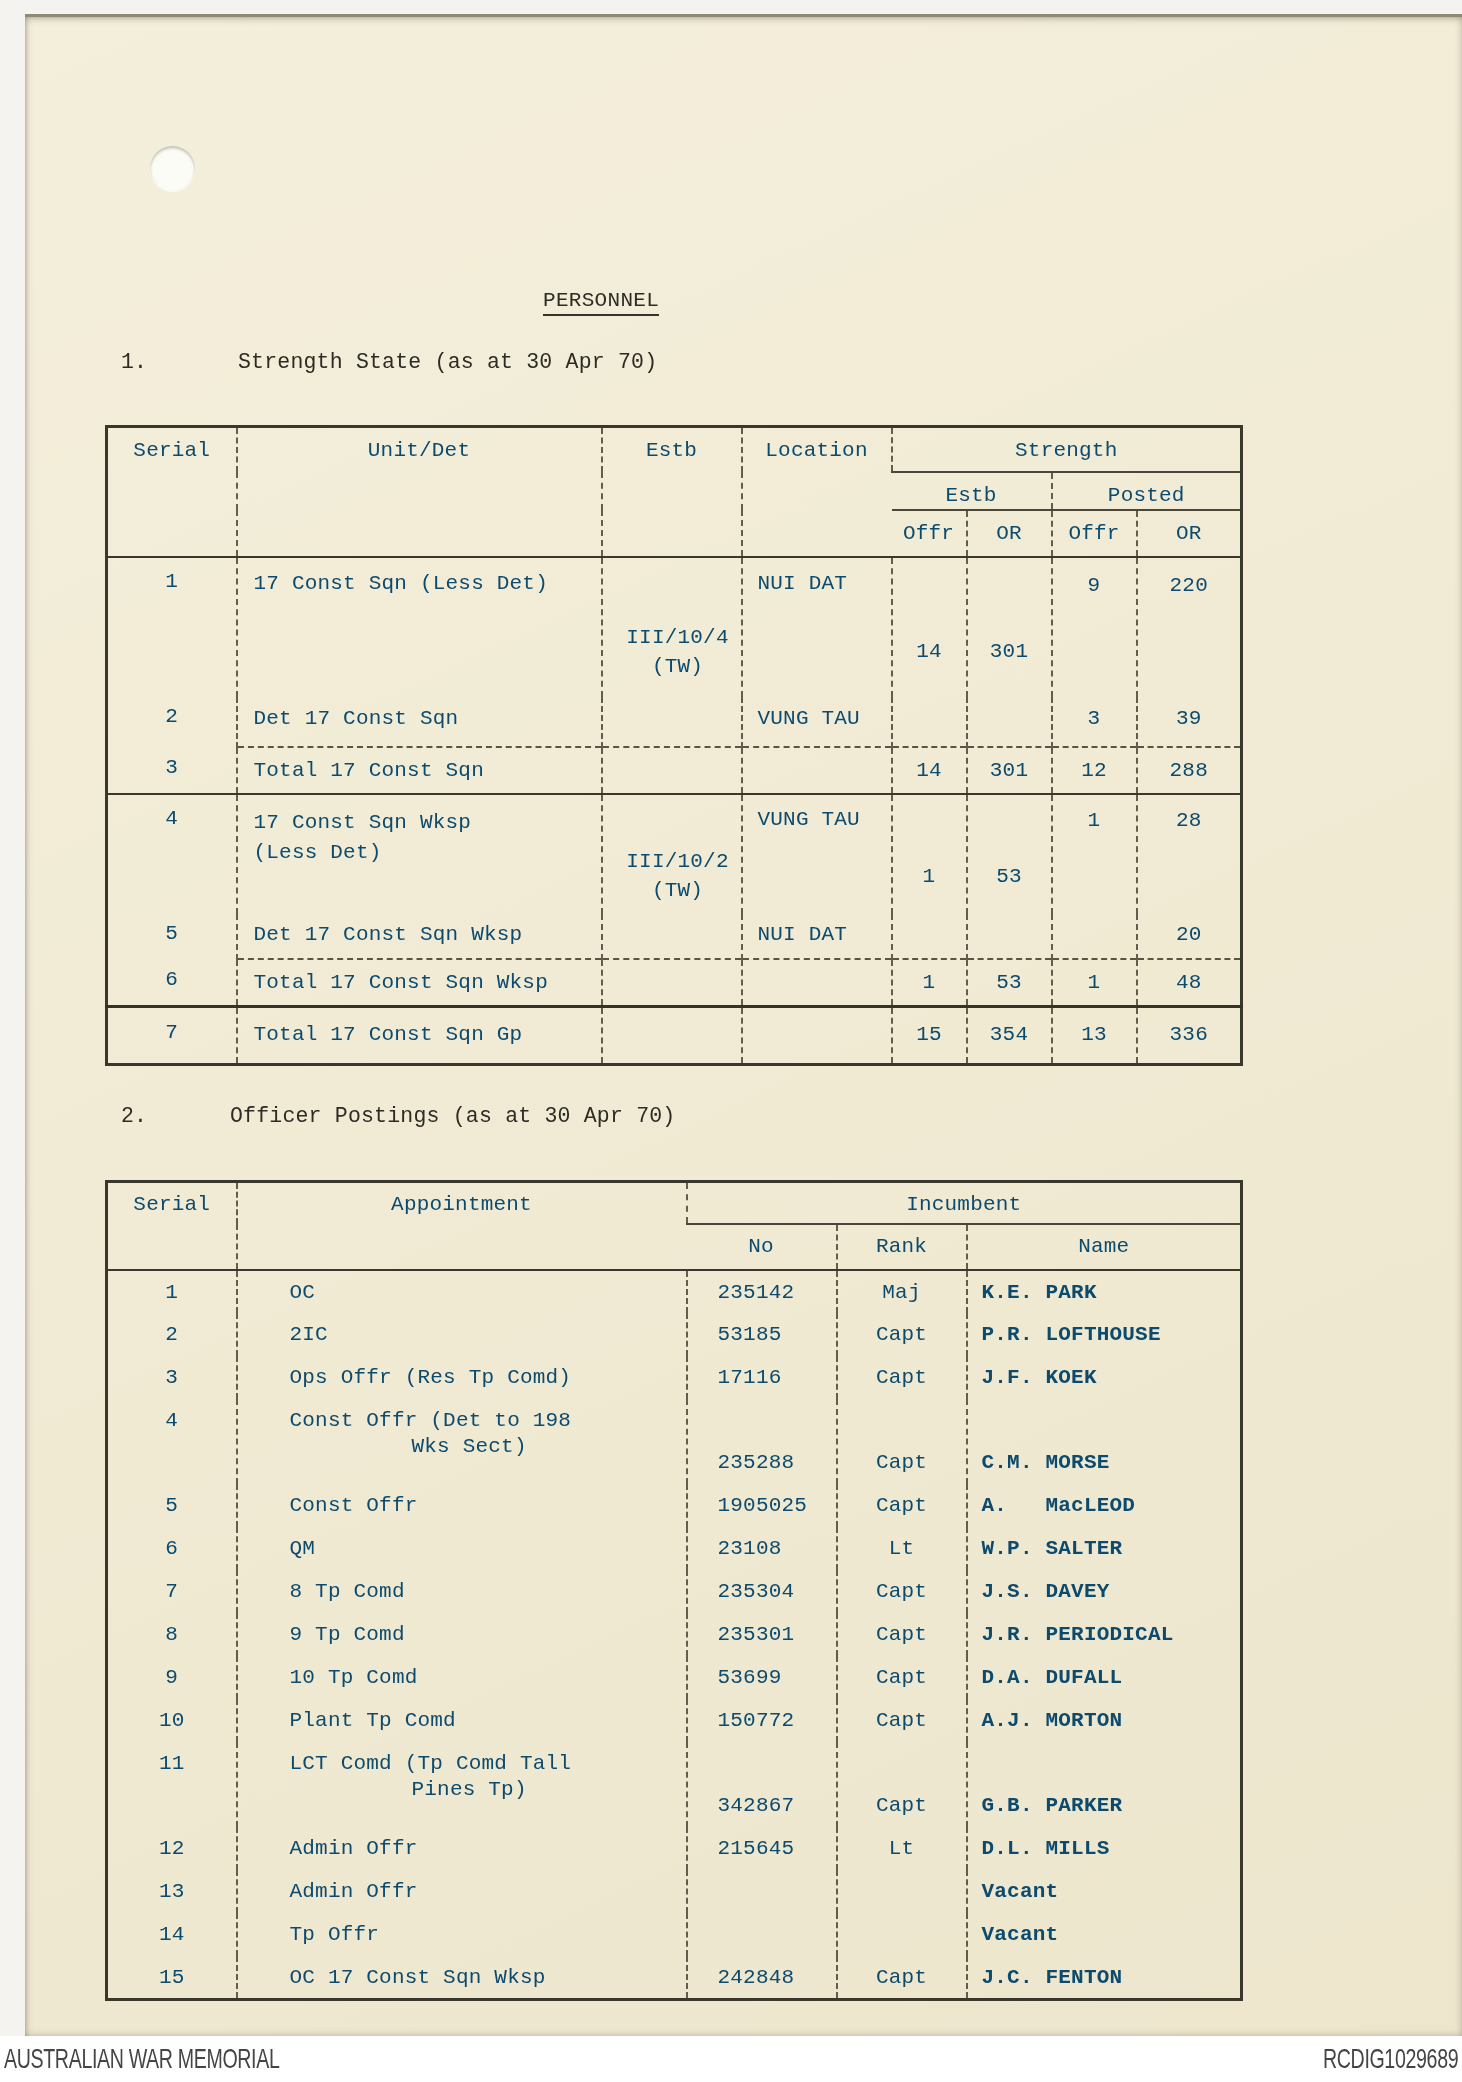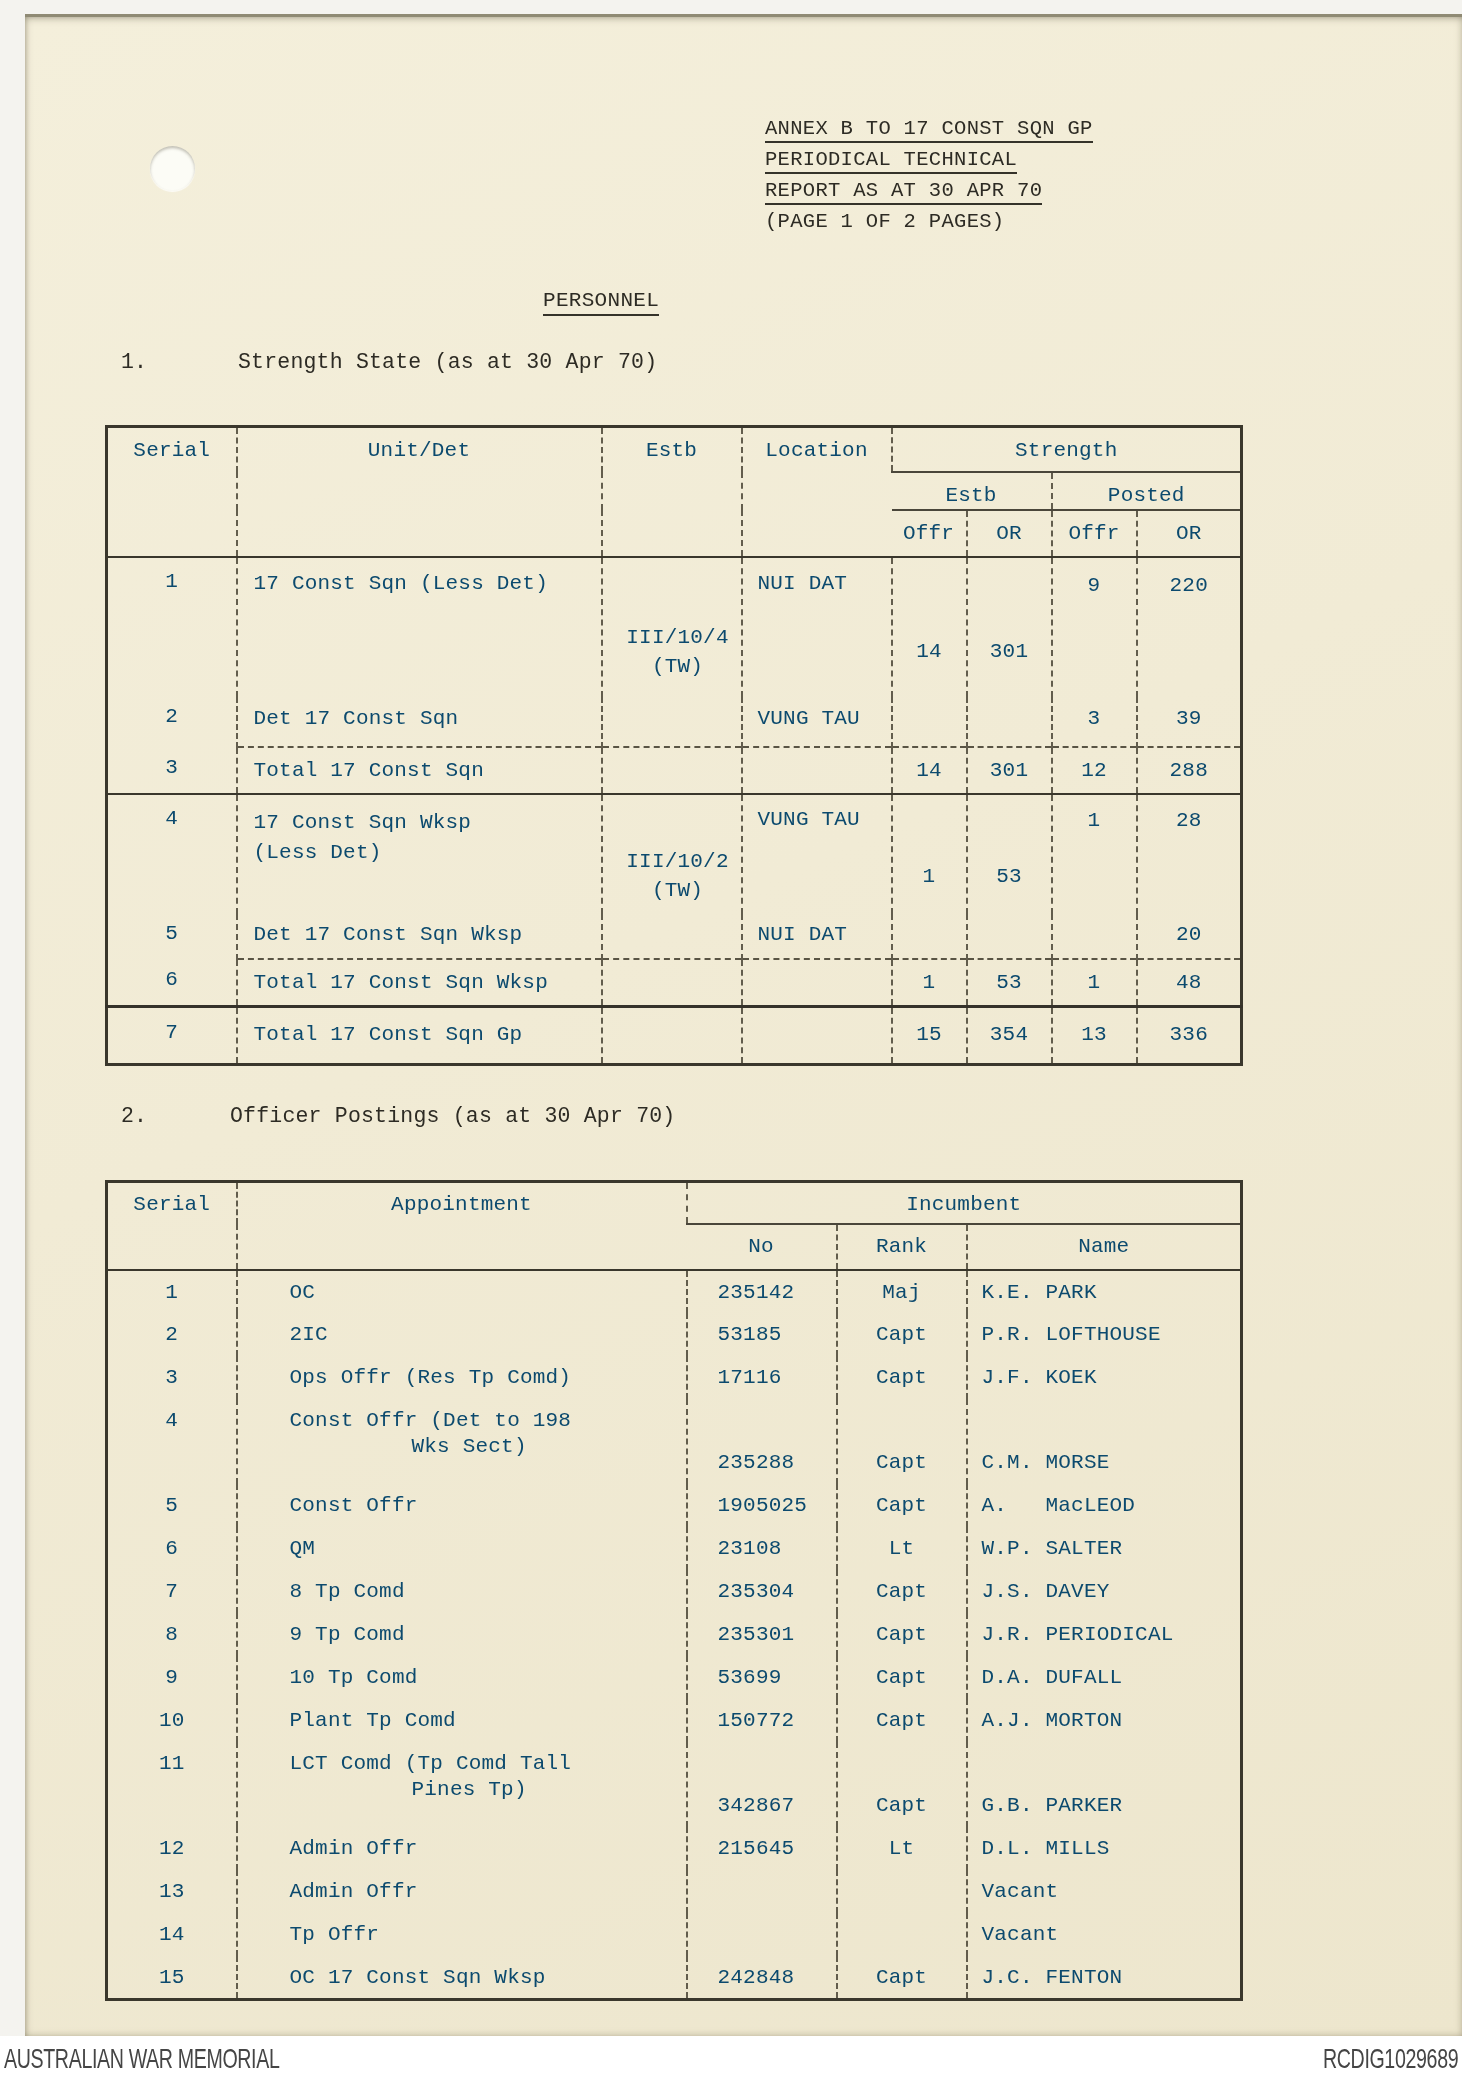--- a/index.html
+++ b/index.html
@@ -61,21 +61,21 @@
   .loc{padding-left:15px;padding-top:14px;}
   .estb-g{text-align:center;padding-left:12px;}
   .estb-g span{display:block;line-height:29px;}
   .t2 .hb{border-bottom:2.8px solid #3a372c;}
   .t2 tr.h2 td{border-top:2px solid #4a463a;}
   .t2 td{padding-top:10px;}
   .t2 td.app{padding-left:52px;}
   .t2 td.app .l2{display:block;padding-left:122px;line-height:30px;}
   .t2 td.no{padding-left:30px;}
   .t2 td.rank{text-align:center;}
-  .t2 td.name{padding-left:14px;white-space:pre;}
+  .t2 td.name{padding-left:14px;white-space:pre;font-weight:bold;}
   .t2 td.vb{vertical-align:bottom;padding-bottom:10px;}
   
   .footer{
     position:absolute;left:0;right:0;bottom:0;height:46px;background:#ffffff;
     font-family:"Liberation Sans","DejaVu Sans",sans-serif;color:#454545;
   }
   .f-left{
     position:absolute;left:4px;top:7px;font-size:28px;letter-spacing:-.5px;
     transform:scaleX(.70);transform-origin:left center;
   }
@@ -84,26 +84,20 @@
     transform:scaleX(.70);transform-origin:right center;
   }
 </style>
 </head>
 <body>
 
 <div class="page">
   <div class="paper"></div>
   <div class="hole"></div>
 
-  <div class="annex">
-    <span class="annex-line u">ANNEX B TO 17 CONST SQN GP</span>
-    <span class="annex-line u">PERIODICAL TECHNICAL</span>
-    <span class="annex-line u">REPORT AS AT 30 APR 70</span>
-    <span class="annex-line">(PAGE 1 OF 2 PAGES)</span>
-  </div>
 
   <div class="doc-title">PERSONNEL</div>
 
   <div class="sec-num sec1-num">1.</div>
   <div class="sec-head sec1-head">Strength State (as at 30 Apr 70)</div>
 
   <table class="t1">
     <colgroup>
       <col style="width:130px">
         <col style="width:365px">

